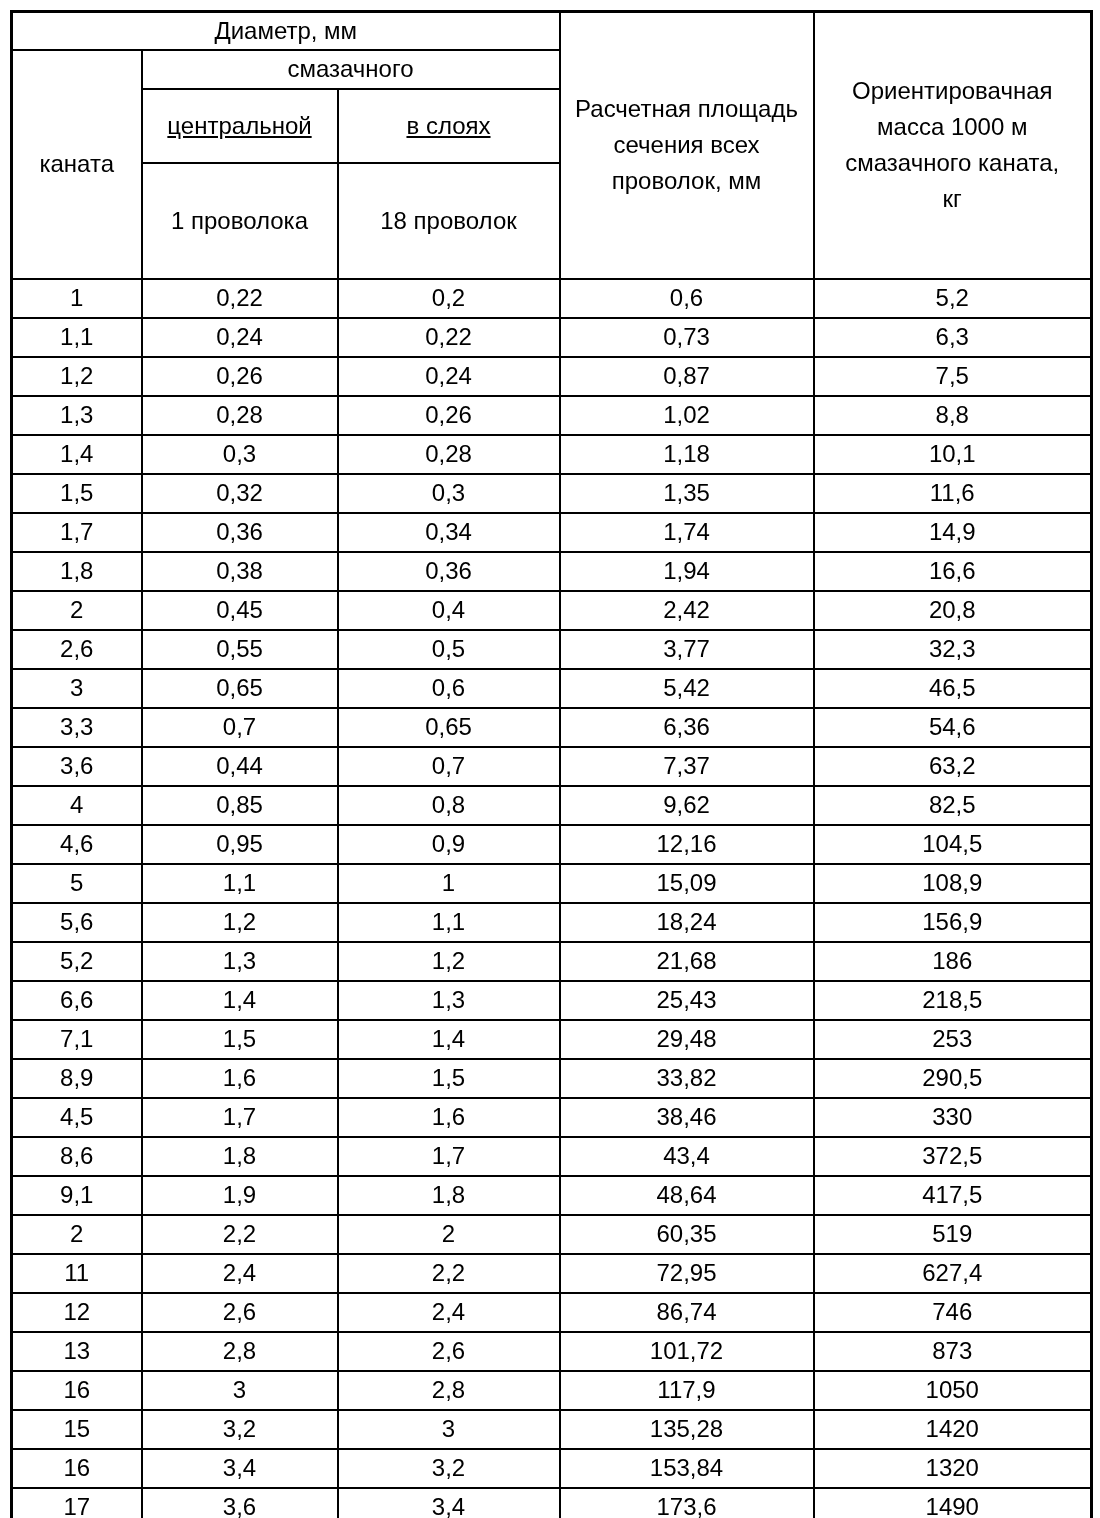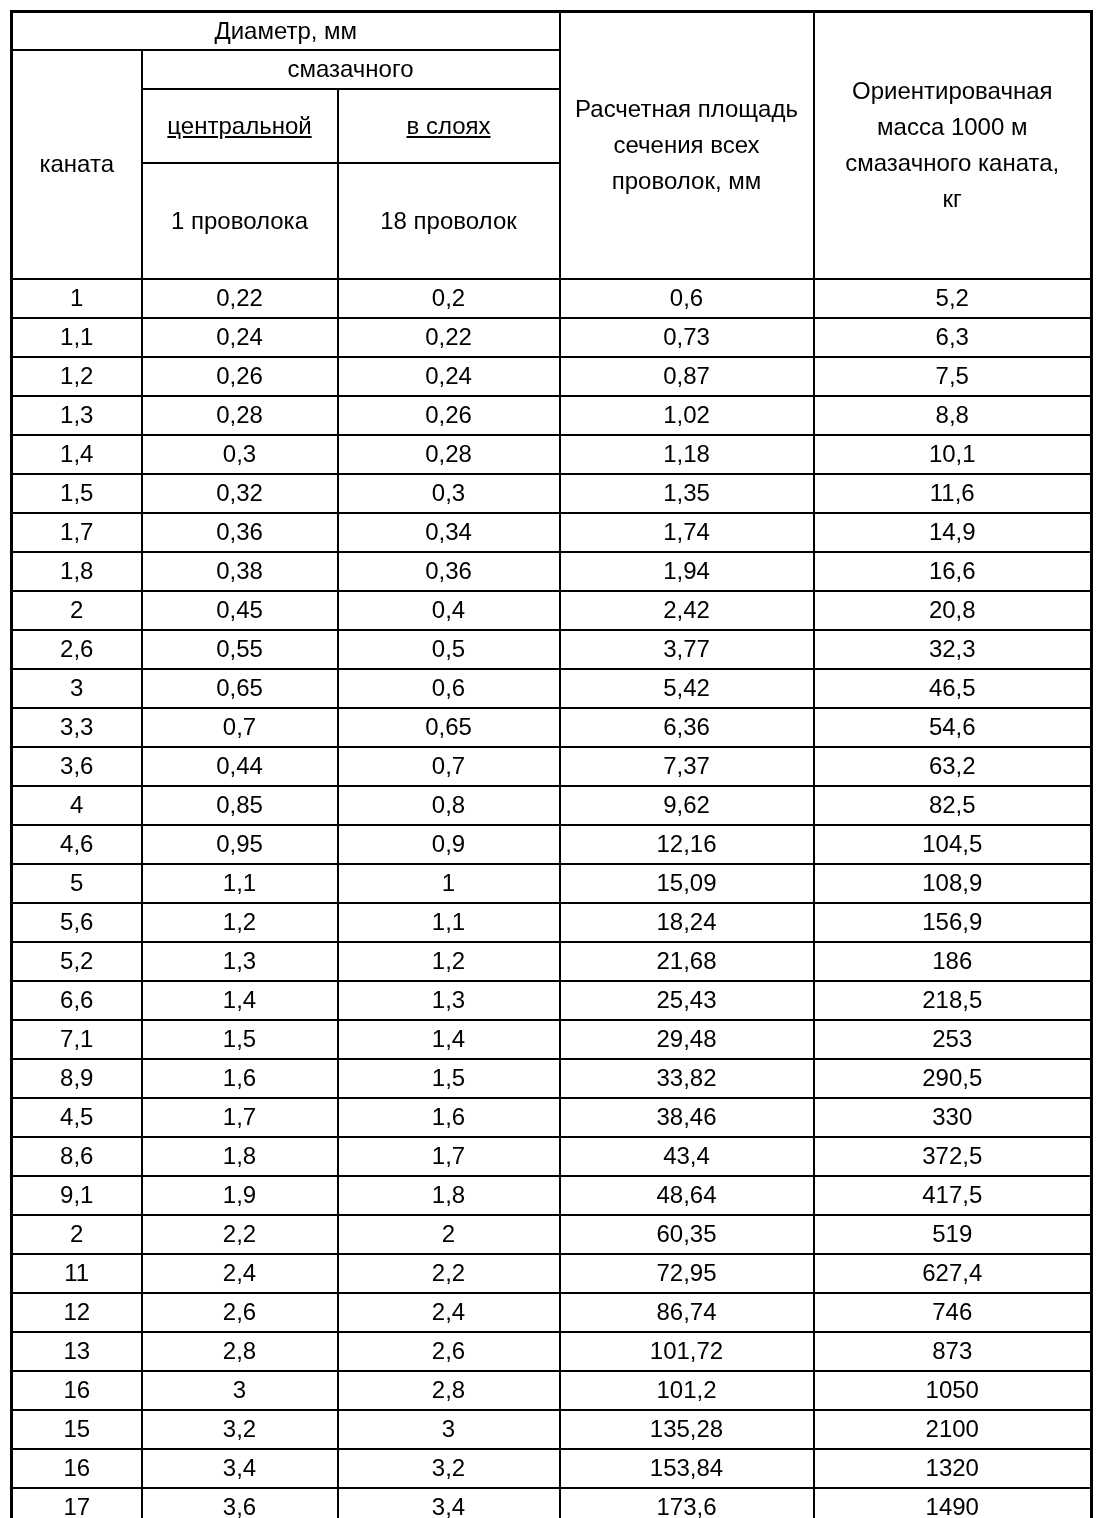--- a/index.html
+++ b/index.html
@@ -281,29 +281,29 @@
           <td>13</td>
           <td>2,8</td>
           <td>2,6</td>
           <td>101,72</td>
           <td>873</td>
         </tr>
         <tr>
           <td>16</td>
           <td>3</td>
           <td>2,8</td>
-          <td>101,2</td>
+          <td>117,9</td>
           <td>1050</td>
         </tr>
         <tr>
           <td>15</td>
           <td>3,2</td>
           <td>3</td>
           <td>135,28</td>
-          <td>2100</td>
+          <td>1420</td>
         </tr>
         <tr>
           <td>16</td>
           <td>3,4</td>
           <td>3,2</td>
           <td>153,84</td>
           <td>1320</td>
         </tr>
         <tr>
           <td>17</td>

